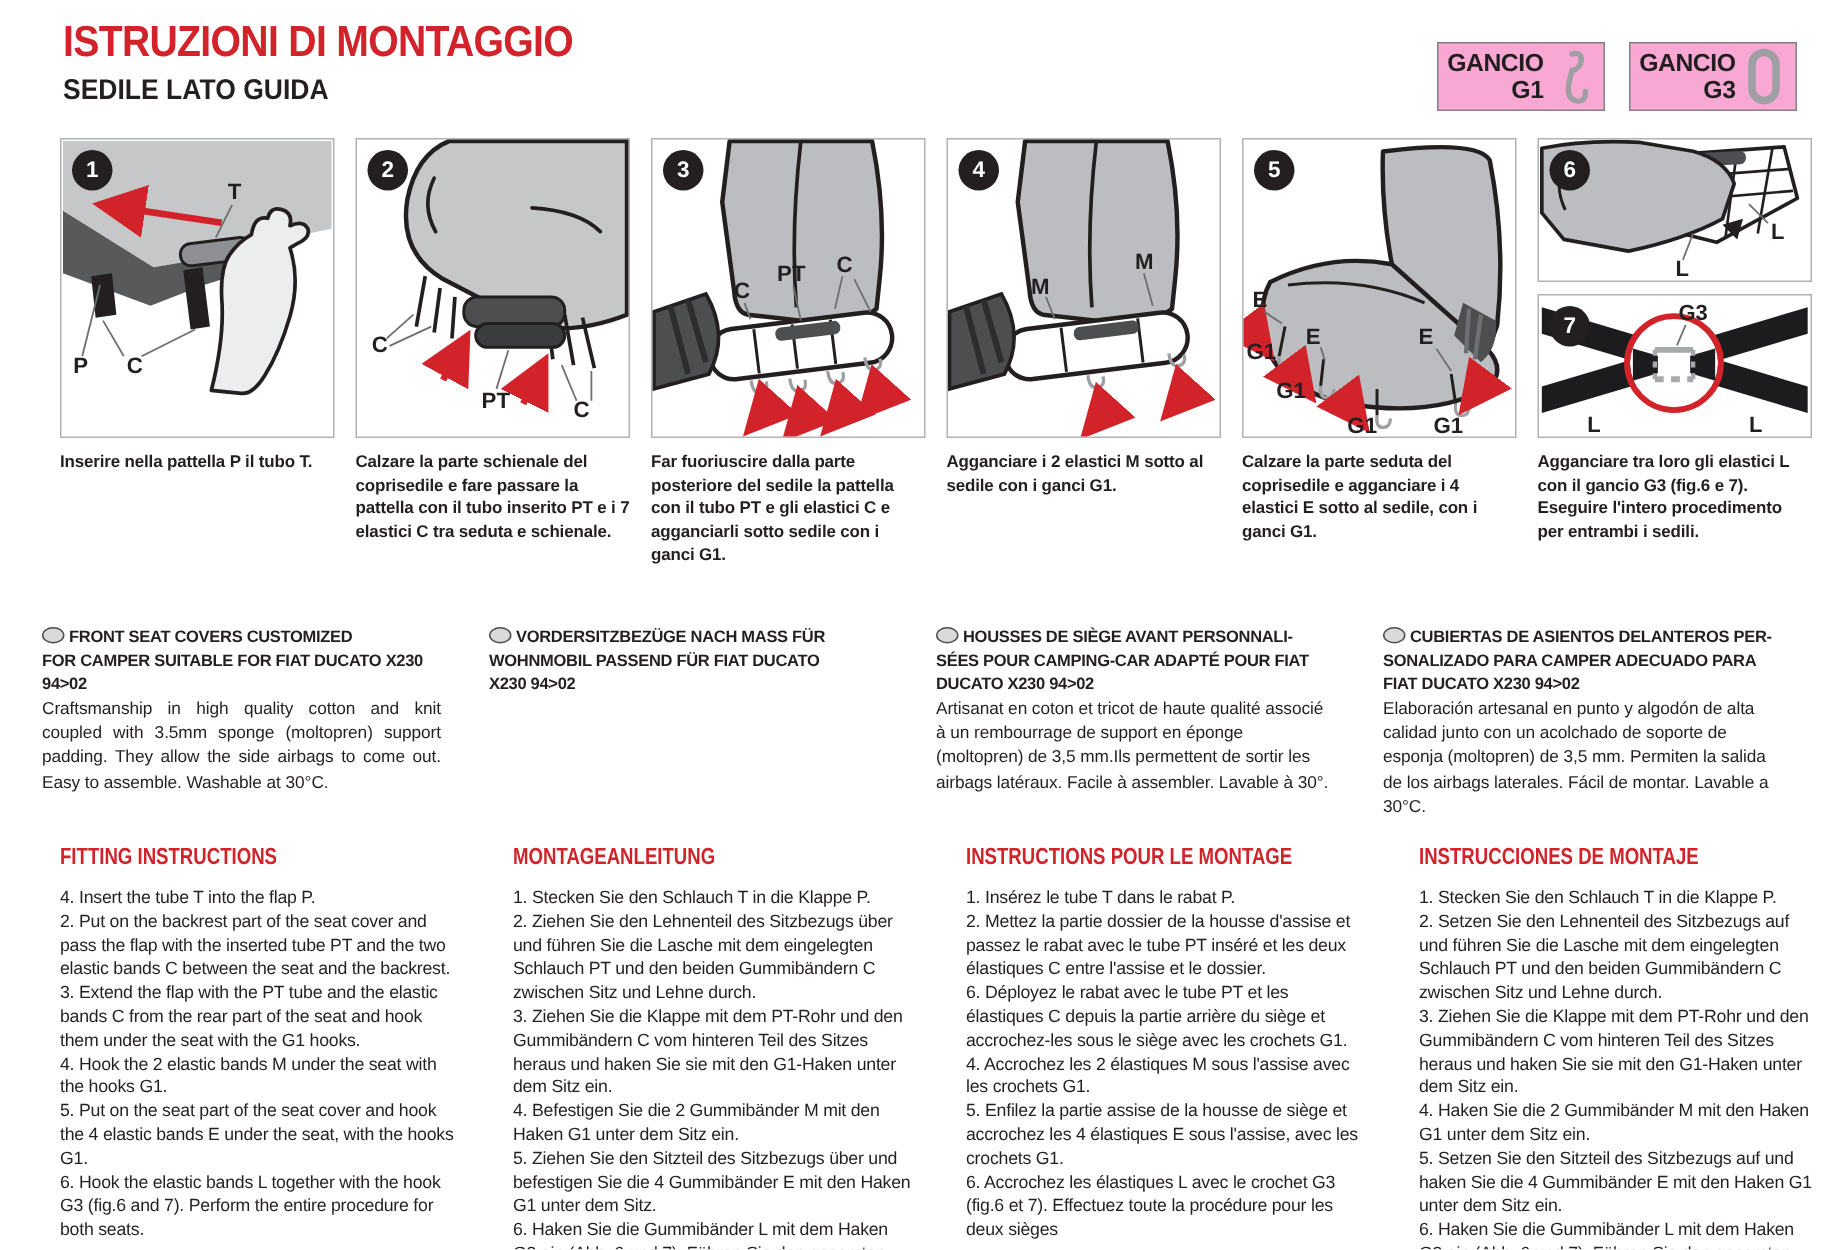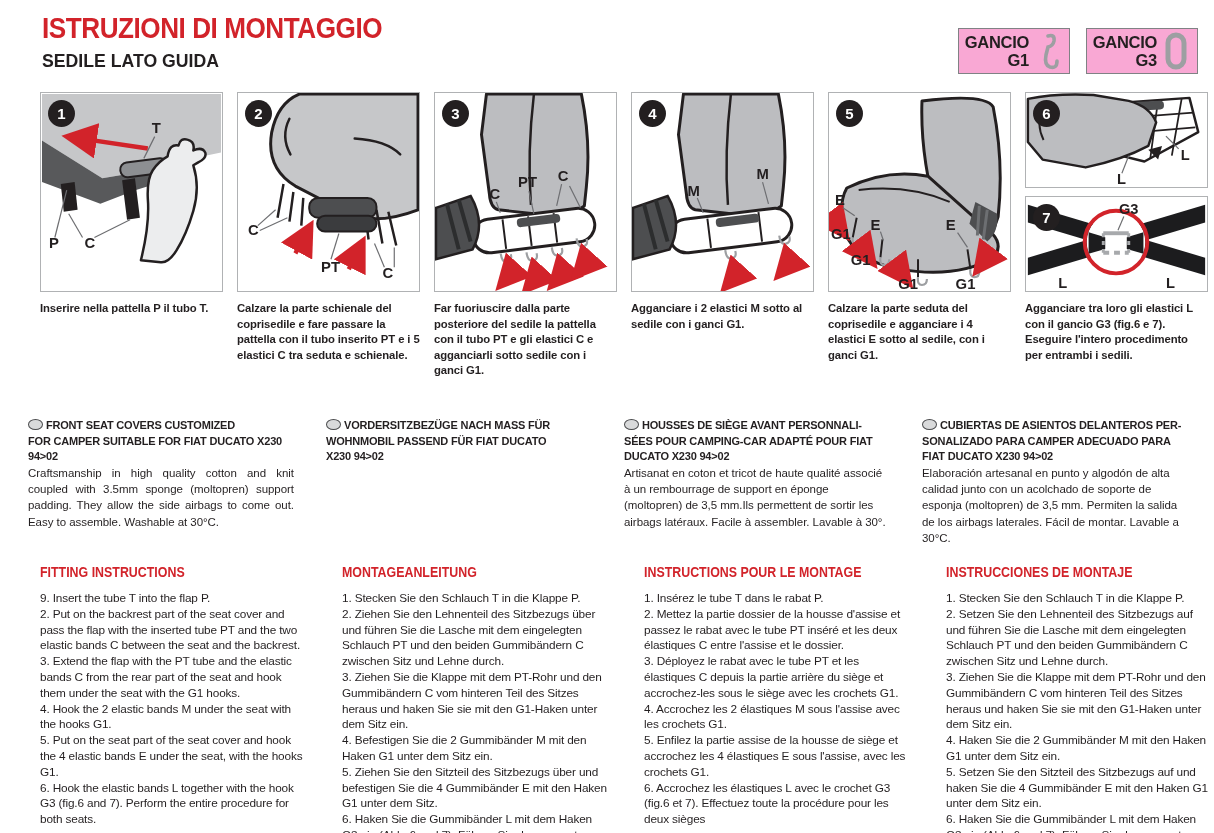--- a/index.html
+++ b/index.html
@@ -241,21 +241,21 @@
           <text x="94" y="17">G3</text>
           <text x="32" y="93">L</text>
           <text x="142" y="93">L</text>
         </svg>
       </div>
     </div>
   </div>
 
   <div class="captions">
     <div class="caption">Inserire nella pattella P il tubo T.</div>
-    <div class="caption">Calzare la parte schienale del coprisedile e fare passare la pattella con il tubo inserito PT e i 5 elastici C tra seduta e schienale.</div>
+    <div class="caption">Calzare la parte schienale del coprisedile e fare passare la pattella con il tubo inserito PT e i 7 elastici C tra seduta e schienale.</div>
     <div class="caption">Far fuoriuscire dalla parte posteriore del sedile la pattella con il tubo PT e gli elastici C e agganciarli sotto sedile con i ganci G1.</div>
     <div class="caption">Agganciare i 2 elastici M sotto al sedile con i ganci G1.</div>
     <div class="caption">Calzare la parte seduta del coprisedile e agganciare i 4 elastici E sotto al sedile, con i ganci G1.</div>
     <div class="caption">Agganciare tra loro gli elastici L con il gancio G3 (fig.6 e 7). Eseguire l'intero procedimento per entrambi i sedili.</div>
   </div>
 
   <div class="products">
     <div class="product">
       <div class="product-title"><span class="oval"></span><span>FRONT SEAT COVERS CUSTOMIZED
 FOR CAMPER SUITABLE FOR FIAT DUCATO X230
@@ -278,21 +278,21 @@
 SONALIZADO PARA CAMPER ADECUADO PARA
 FIAT DUCATO X230 94&gt;02</span></div>
       <div class="product-body">Elaboración artesanal en punto y algodón de alta calidad junto con un acolchado de soporte de esponja (moltopren) de 3,5 mm. Permiten la salida de los airbags laterales. Fácil de montar. Lavable a 30°C.</div>
     </div>
   </div>
 
   <div class="instructions">
     <div class="inst">
       <div class="inst-head">FITTING INSTRUCTIONS</div>
       <div class="inst-steps">
-        <div>9. Insert the tube T into the flap P.</div>
+        <div>4. Insert the tube T into the flap P.</div>
         <div>2. Put on the backrest part of the seat cover and pass the flap with the inserted tube PT and the two elastic bands C between the seat and the backrest.</div>
         <div>3. Extend the flap with the PT tube and the elastic bands C from the rear part of the seat and hook them under the seat with the G1 hooks.</div>
         <div>4. Hook the 2 elastic bands M under the seat with the hooks G1.</div>
         <div>5. Put on the seat part of the seat cover and hook the 4 elastic bands E under the seat, with the hooks G1.</div>
         <div>6. Hook the elastic bands L together with the hook G3 (fig.6 and 7). Perform the entire procedure for both seats.</div>
       </div>
     </div>
     <div class="inst">
       <div class="inst-head">MONTAGEANLEITUNG</div>
       <div class="inst-steps">
@@ -302,21 +302,21 @@
         <div>4. Befestigen Sie die 2 Gummibänder M mit den Haken G1 unter dem Sitz ein.</div>
         <div>5. Ziehen Sie den Sitzteil des Sitzbezugs über und befestigen Sie die 4 Gummibänder E mit den Haken G1 unter dem Sitz.</div>
         <div>6. Haken Sie die Gummibänder L mit dem Haken G3 ein (Abb. 6 und 7). Führen Sie den gesamten Vorgang für beide Sitze durch.</div>
       </div>
     </div>
     <div class="inst">
       <div class="inst-head">INSTRUCTIONS POUR LE MONTAGE</div>
       <div class="inst-steps">
         <div>1. Insérez le tube T dans le rabat P.</div>
         <div>2. Mettez la partie dossier de la housse d'assise et passez le rabat avec le tube PT inséré et les deux élastiques C entre l'assise et le dossier.</div>
-        <div>3. Déployez le rabat avec le tube PT et les élastiques C depuis la partie arrière du siège et accrochez-les sous le siège avec les crochets G1.</div>
+        <div>6. Déployez le rabat avec le tube PT et les élastiques C depuis la partie arrière du siège et accrochez-les sous le siège avec les crochets G1.</div>
         <div>4. Accrochez les 2 élastiques M sous l'assise avec les crochets G1.</div>
         <div>5. Enfilez la partie assise de la housse de siège et accrochez les 4 élastiques E sous l'assise, avec les crochets G1.</div>
         <div>6. Accrochez les élastiques L avec le crochet G3 (fig.6 et 7). Effectuez toute la procédure pour les deux sièges</div>
       </div>
     </div>
     <div class="inst">
       <div class="inst-head">INSTRUCCIONES DE MONTAJE</div>
       <div class="inst-steps">
         <div>1. Stecken Sie den Schlauch T in die Klappe P.</div>
         <div>2. Setzen Sie den Lehnenteil des Sitzbezugs auf und führen Sie die Lasche mit dem eingelegten Schlauch PT und den beiden Gummibändern C zwischen Sitz und Lehne durch.</div>

